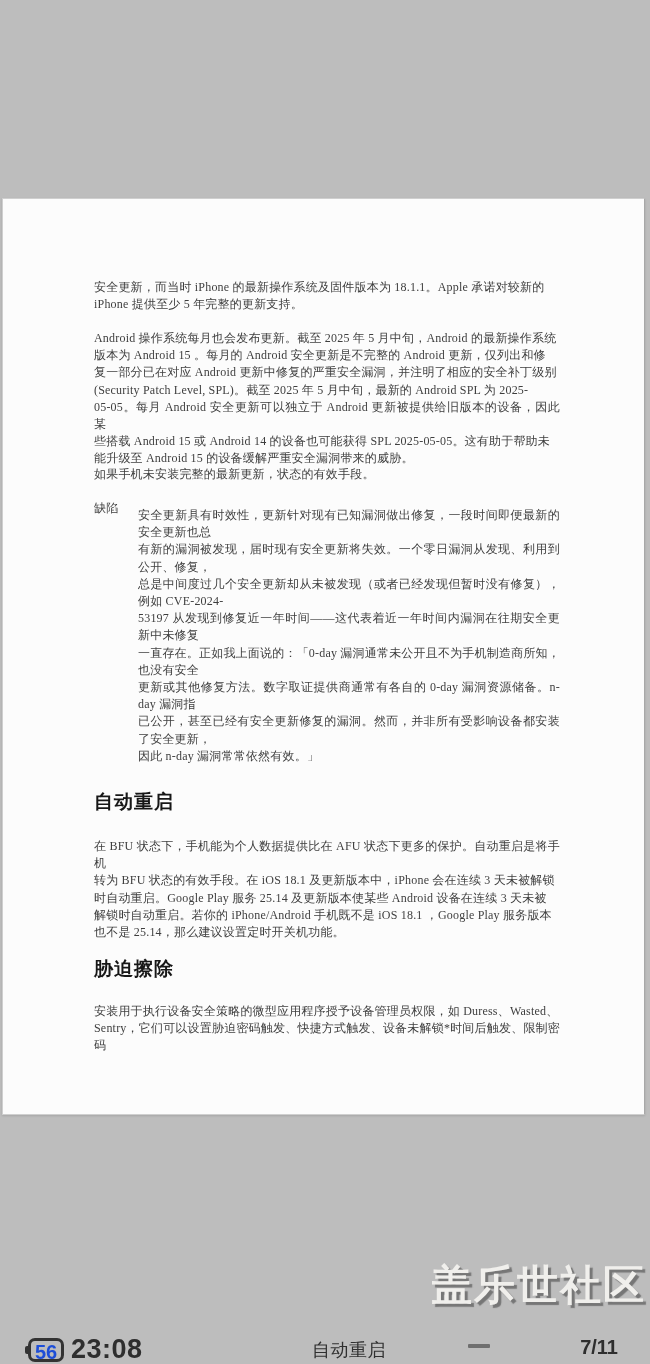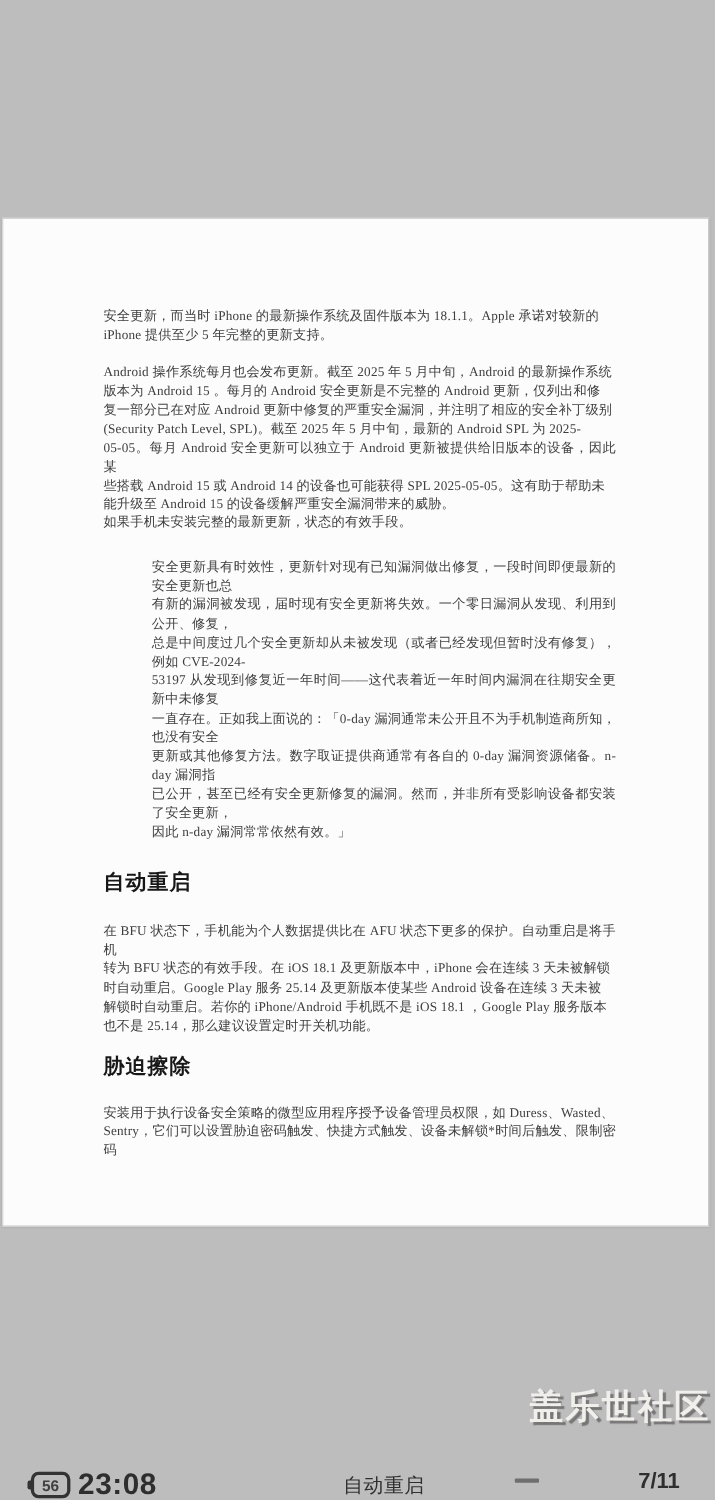--- a/index.html
+++ b/index.html
@@ -53,21 +53,21 @@
     color: #171717;
     letter-spacing: 1px;
   }
   .h2.restart { top: 590px; }
   .h2.duress  { top: 757px; }
   
   .wm-community {
     position: absolute;
     top: 1258px;
     right: 4px;
-    font-size: 31px;
+    font-size: 41px;
     font-weight: bold;
     letter-spacing: 2px;
     color: #f0efec;
     text-shadow: 3px 3px 1px #767676;
   }
   .wm-id {
     position: absolute;
     top: 1302px;
     right: 3px;
     font-size: 30px;
@@ -93,25 +93,25 @@
     align-items: center;
     gap: 7px;
   }
   .battery {
     position: relative;
     width: 36px;
     height: 24px;
     border: 3px solid #333333;
     border-radius: 7px;
     display: flex;
-    align-items: center;
+    align-items: flex-start;
     justify-content: center;
-    font-size: 14px;
+    font-size: 20px;
     font-weight: bold;
-    color: #404040;
+    color: #1d4ed8;
   }
   .battery::before {
     content: "";
     position: absolute;
     left: -6px;
     top: 5px;
     width: 4px;
     height: 8px;
     background: #333333;
     border-radius: 2px 0 0 2px;
@@ -149,20 +149,21 @@
     <div class="tb intro">安全更新，而当时 iPhone 的最新操作系统及固件版本为 18.1.1。Apple 承诺对较新的
 iPhone 提供至少 5 年完整的更新支持。</div>
     <div class="tb android">Android 操作系统每月也会发布更新。截至 2025 年 5 月中旬，Android 的最新操作系统
 版本为 Android 15 。每月的 Android 安全更新是不完整的 Android 更新，仅列出和修
 复一部分已在对应 Android 更新中修复的严重安全漏洞，并注明了相应的安全补丁级别
 (Security Patch Level, SPL)。截至 2025 年 5 月中旬，最新的 Android SPL 为 2025-
 05-05。每月 Android 安全更新可以独立于 Android 更新被提供给旧版本的设备，因此某
 些搭载 Android 15 或 Android 14 的设备也可能获得 SPL 2025-05-05。这有助于帮助未
 能升级至 Android 15 的设备缓解严重安全漏洞带来的威胁。</div>
     <div class="tb note">如果手机未安装完整的最新更新，状态的有效手段。</div>
+    <div class="tb defect-label">缺陷</div>
     <div class="tb defect">安全更新具有时效性，更新针对现有已知漏洞做出修复，一段时间即便最新的安全更新也总
 有新的漏洞被发现，届时现有安全更新将失效。一个零日漏洞从发现、利用到公开、修复，
 总是中间度过几个安全更新却从未被发现（或者已经发现但暂时没有修复），例如 CVE-2024-
 53197 从发现到修复近一年时间——这代表着近一年时间内漏洞在往期安全更新中未修复
 一直存在。正如我上面说的：「0-day 漏洞通常未公开且不为手机制造商所知，也没有安全
 更新或其他修复方法。数字取证提供商通常有各自的 0-day 漏洞资源储备。n-day 漏洞指
 已公开，甚至已经有安全更新修复的漏洞。然而，并非所有受影响设备都安装了安全更新，
 因此 n-day 漏洞常常依然有效。」</div>
     <div class="h2 restart">自动重启</div>
     <div class="tb auto-restart">在 BFU 状态下，手机能为个人数据提供比在 AFU 状态下更多的保护。自动重启是将手机

